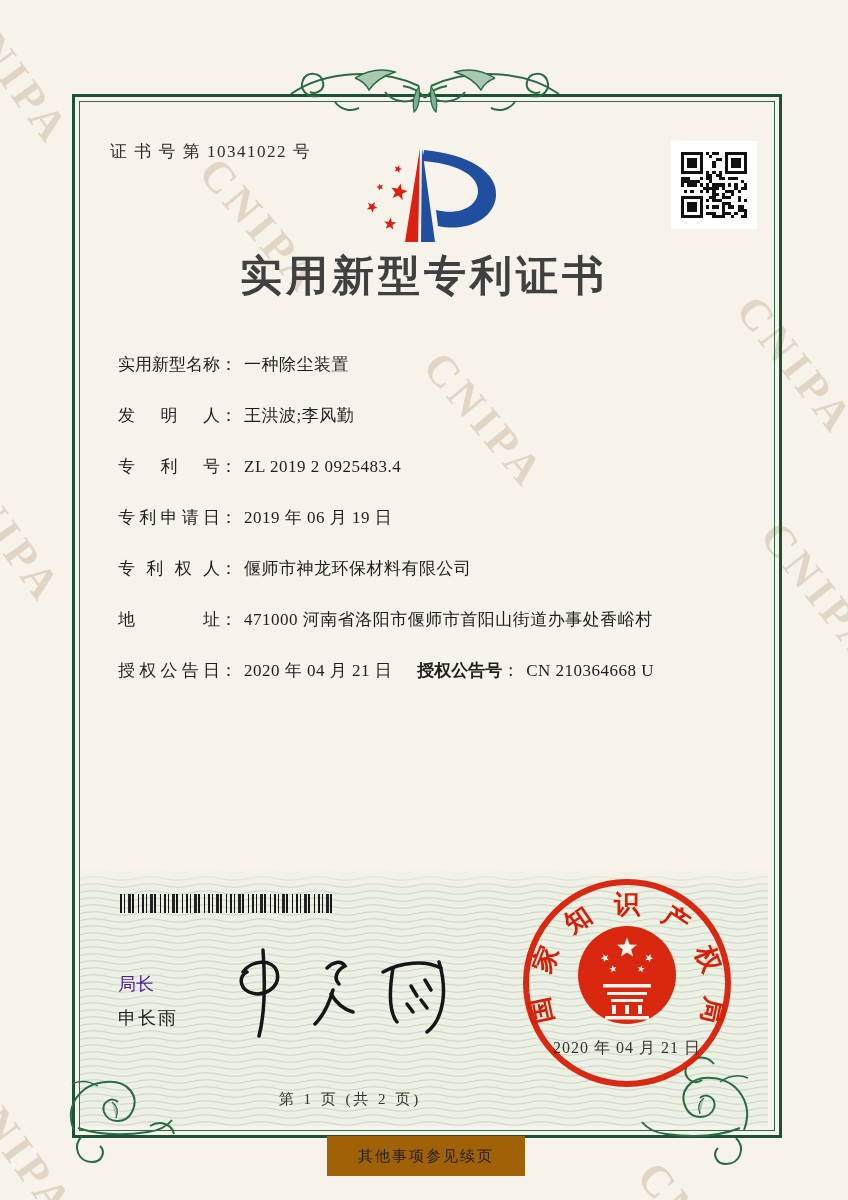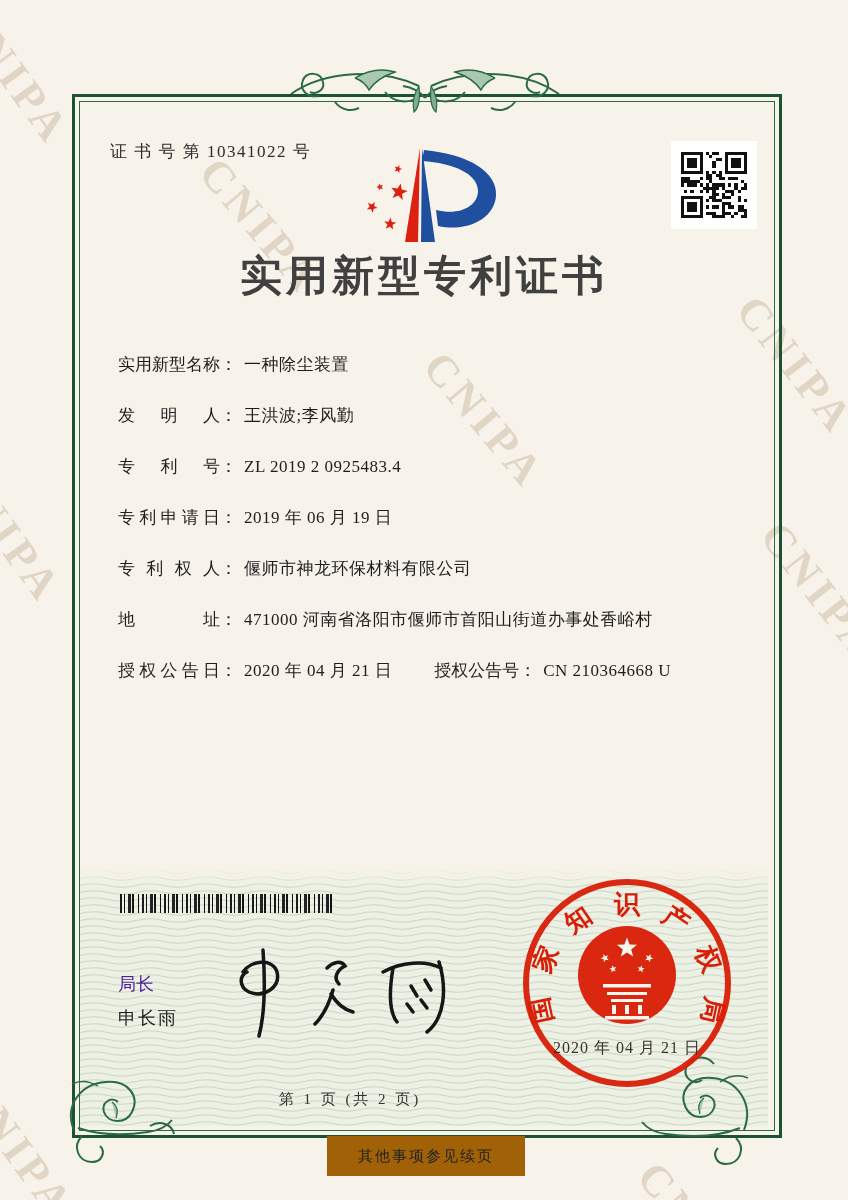--- a/index.html
+++ b/index.html
@@ -29,21 +29,21 @@
   .qrbox{position:absolute;left:671px;top:141px;width:86px;height:88px;background:#fffffe;
          z-index:4;display:flex;align-items:center;justify-content:center;}
   .title{position:absolute;left:0;top:248px;width:848px;margin:0;text-align:center;
          font-size:42px;font-weight:bold;letter-spacing:4px;color:#404040;z-index:4;}
   
   .fields{position:absolute;left:118px;top:352px;width:620px;z-index:4;font-size:17px;color:#1e1e1e;}
   .row{line-height:25px;margin-bottom:26px;white-space:nowrap;}
   .lab{display:inline-block;width:102px;text-align:justify;text-align-last:justify;vertical-align:top;}
   .col{display:inline-block;vertical-align:top;}
   .val{display:inline-block;margin-left:7px;vertical-align:top;letter-spacing:.5px;}
-  .lab2{display:inline-block;margin-left:42px;vertical-align:top;}
+  .lab2{display:inline-block;margin-left:25px;vertical-align:top;font-weight:bold;}
   
   .bodytxt{position:absolute;left:118px;top:694px;width:616px;z-index:4;font-size:16.5px;
            color:#222;text-align:justify;line-height:27px;}
   .bodytxt p{margin:0;text-indent:2em;}
   
   .barcode{position:absolute;left:120px;top:894px;width:216px;height:19px;z-index:4;
     background:repeating-linear-gradient(90deg,
       #1a1a1a 0 2px,transparent 2px 4px,#111 4px 5px,transparent 5px 8px,
       #222 8px 11px,transparent 11px 12px,#161616 12px 14px,transparent 14px 18px,
       #101010 18px 19px,transparent 19px 22px);}

